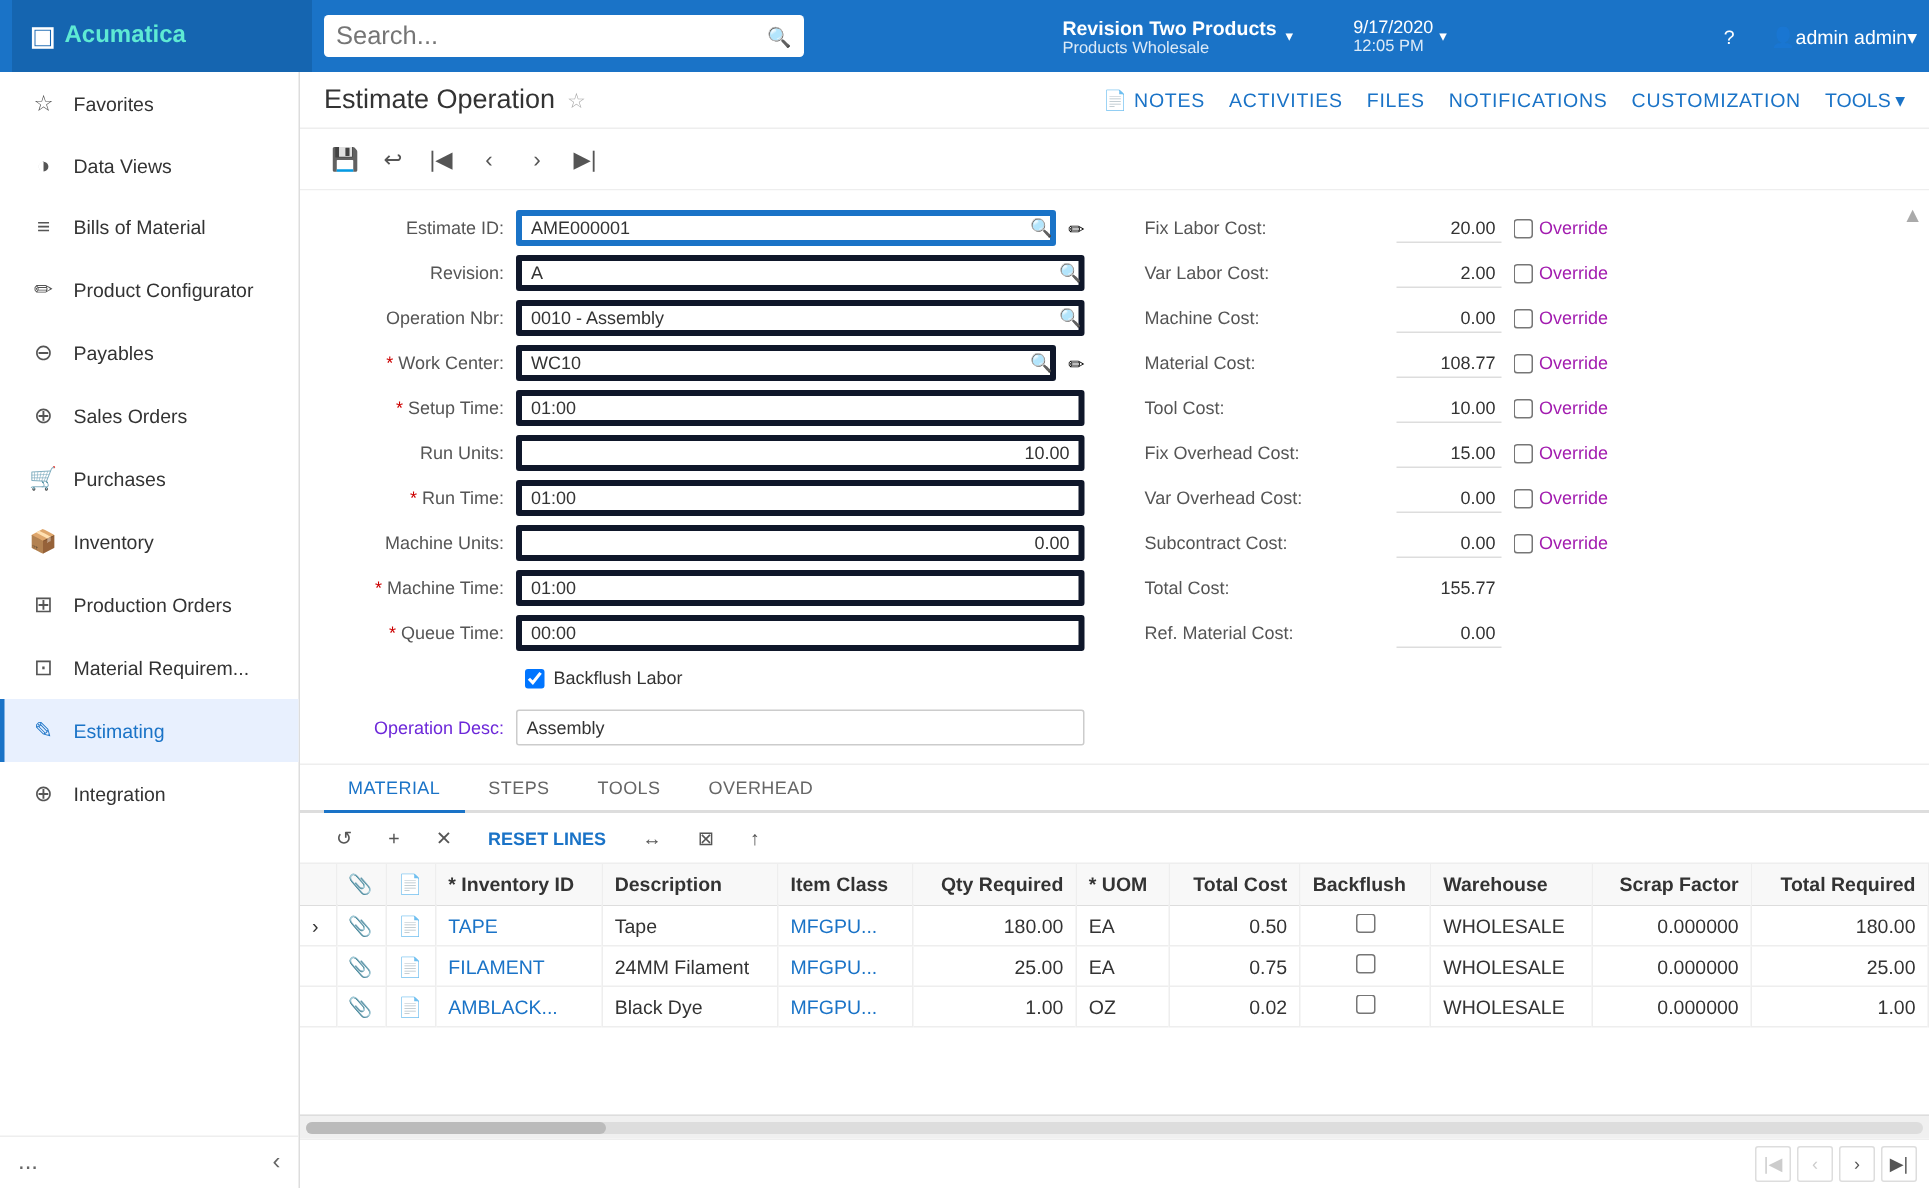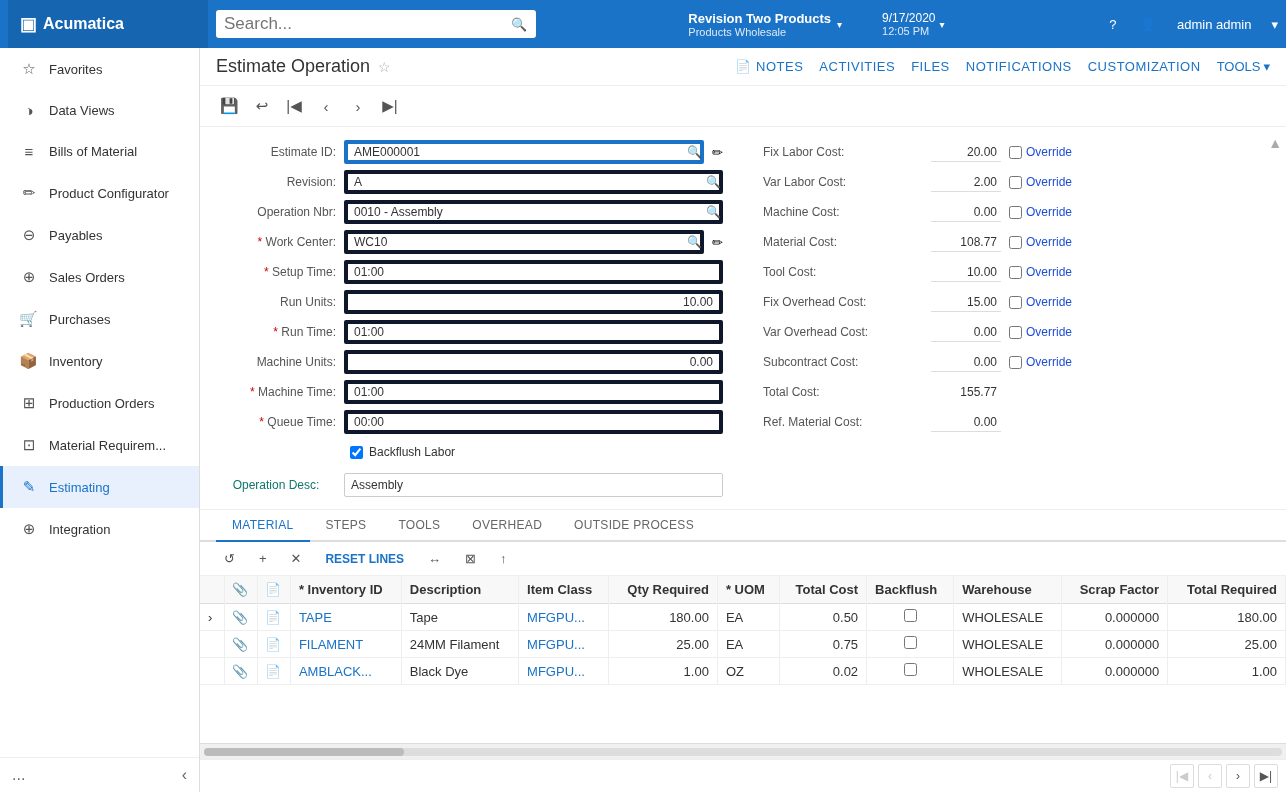--- a/index.html
+++ b/index.html
@@ -13,38 +13,38 @@
       align-items: center;
       flex-shrink: 0;
       padding: 0 8px;
       gap: 8px;
     }
     .logo-area {
       display: flex; align-items: center; gap: 6px;
       background: #1565b0; padding: 6px 12px; height: 100%; min-width: 200px;
     }
     .logo-icon { color: white; font-size: 18px; font-weight: bold; }
-    .logo-text { color: #ffffff; font-size: 16px; font-weight: 600; }
+    .logo-text { color: #5eead4; font-size: 16px; font-weight: 600; }
     .search-box {
       background: white; border-radius: 3px; display: flex; align-items: center;
       padding: 4px 8px; flex: 1; max-width: 320px; gap: 6px;
     }
     .search-box input { border: none; outline: none; width: 100%; font-size: 17px; color: #666; }
     .search-icon { color: #555; }
     .workspace-info {
       display: flex; align-items: center; gap: 6px; color: white; cursor: pointer;
     }
     .workspace-title { font-weight: 600; font-size: 13px; }
     .workspace-info .chevron { font-size: 10px; }
     .datetime-info {
       display: flex; align-items: center; gap: 4px; color: white; cursor: pointer; margin-left: 20px;
     }
     .nav-right { display: flex; align-items: center; gap: 12px; margin-left: auto; }
     .nav-icon-btn { color: white; cursor: pointer; font-size: 16px; width: 32px; height: 32px; display: flex; align-items: center; justify-content: center; border-radius: 50%; }
-    .user-btn { display: flex; align-items: flex-end; gap: 20px; color: white; cursor: pointer; }
+    .user-btn { display: flex; align-items: flex-end; gap: 0; color: white; cursor: pointer; }
 
     
     .main-layout { display: flex; flex: 1; overflow: hidden; }
 
     
     .sidebar {
       width: 200px; background: white; border-right: 1px solid #ddd;
       display: flex; flex-direction: column; flex-shrink: 0;
     }
     .sidebar-item {
@@ -102,28 +102,28 @@
     .input-with-icon { display: flex; align-items: center; flex: 1; position: relative; }
     .input-with-icon .form-input { flex: 1; }
     .input-with-icon .search-btn { position: absolute; right: 2px; color: #666; cursor: pointer; font-size: 12px; }
 
     
     .cost-row { display: flex; align-items: center; gap: 8px; min-height: 26px; }
     .cost-label { color: #555; min-width: 160px; font-size: 12px; }
     .cost-value { min-width: 70px; text-align: right; font-size: 12px; color: #333; border-bottom: 1px solid #ddd; padding: 2px 4px; }
     .cost-override { display: flex; align-items: center; gap: 4px; }
     .cost-override input[type=checkbox] { width: 13px; height: 13px; }
-    .cost-override label { font-size: 12px; color: #1d4ed8; }
+    .cost-override label { font-size: 12px; color: #a21caf; }
 
     .checkbox-row { display: flex; align-items: center; gap: 6px; margin: 6px 0; }
     .checkbox-row input[type=checkbox] { width: 13px; height: 13px; }
     .checkbox-row label { font-size: 12px; color: #333; }
 
     .op-desc-row { display: flex; align-items: center; gap: 8px; margin-top: 4px; }
-    .op-desc-label { color: #0f766e; min-width: 120px; text-align: center; font-size: 12px; }
+    .op-desc-label { color: #6d28d9; min-width: 120px; text-align: right; font-size: 12px; }
     .op-desc-input { border: 1px solid #ccc; border-radius: 2px; padding: 2px 6px; height: 24px; font-size: 12px; color: #333; flex: 1; outline: none; }
 
     .scroll-indicator { position: absolute; right: 4px; top: 8px; color: #aaa; font-size: 14px; }
 
     
     .tabs-bar { display: flex; gap: 0; padding: 0 16px; border-bottom: 2px solid #ddd; background: white; }
     .tab {
       padding: 8px 16px; cursor: pointer; font-size: 12px; font-weight: 500;
       color: #666; border-bottom: 2px solid transparent; margin-bottom: -2px;
       text-transform: uppercase; letter-spacing: 0.3px;
@@ -456,21 +456,20 @@
           </div>
         </div>
       </div>
     </div>
 
     <div class="tabs-bar">
       <div class="tab active">MATERIAL</div>
       <div class="tab">STEPS</div>
       <div class="tab">TOOLS</div>
       <div class="tab">OVERHEAD</div>
-      <div class="tab">OUTSIDE PROCESS</div>
     </div>
 
     <div class="grid-toolbar">
       <button class="grid-toolbar-btn">
         <span>↺</span>
       </button>
       <button class="grid-toolbar-btn">
         <span>+</span>
       </button>
       <button class="grid-toolbar-btn">

